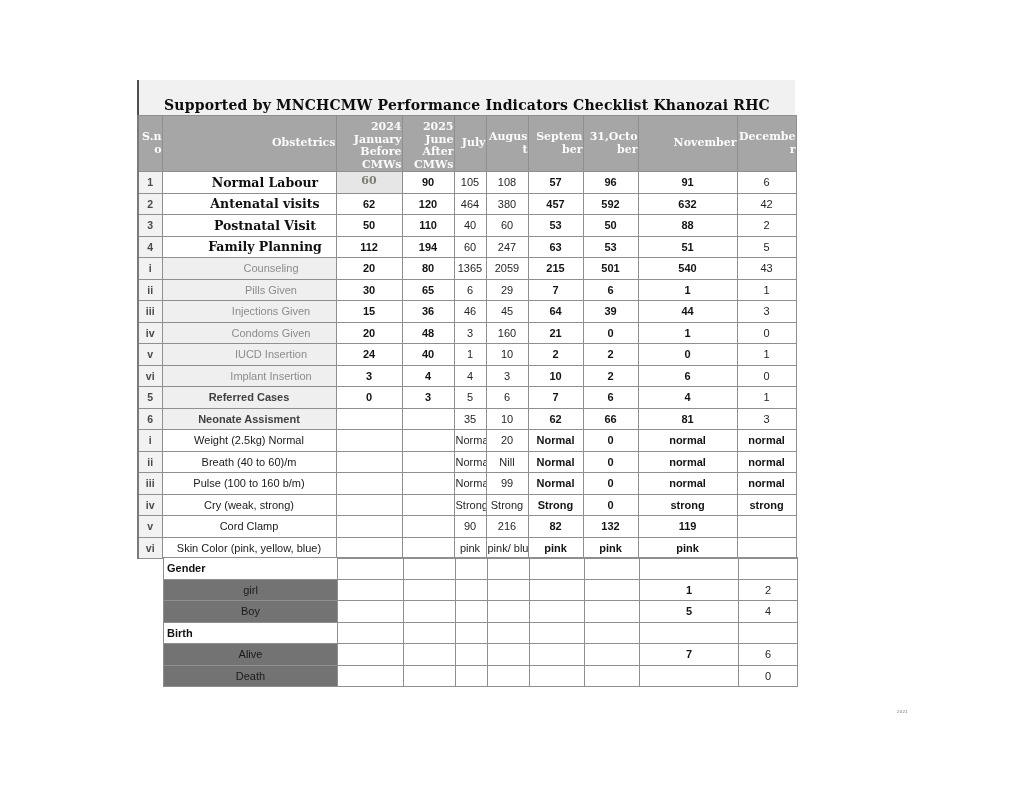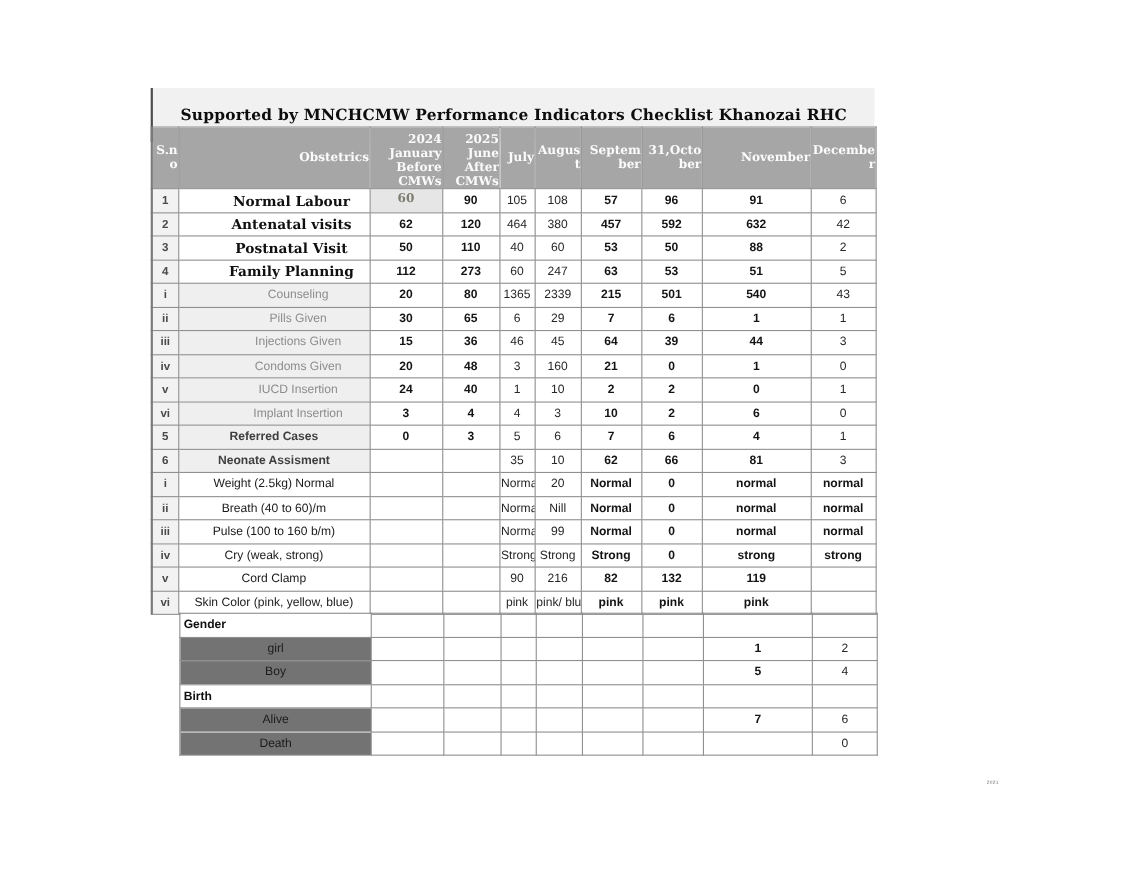--- a/index.html
+++ b/index.html
@@ -145,35 +145,35 @@
           <td class="val">60</td>
           <td class="val b">53</td>
           <td class="val b">50</td>
           <td class="val b">88</td>
           <td class="val">2</td>
         </tr>
         <tr class="r">
           <td class="sno">4</td>
           <td class="lab main">Family Planning</td>
           <td class="val b">112</td>
-          <td class="val b">273</td>
+          <td class="val b">194</td>
           <td class="val">60</td>
           <td class="val">247</td>
           <td class="val b">63</td>
           <td class="val b">53</td>
           <td class="val b">51</td>
           <td class="val">5</td>
         </tr>
         <tr class="r">
           <td class="sno">i</td>
           <td class="lab sub">Counseling</td>
           <td class="val b">20</td>
           <td class="val b">80</td>
           <td class="val">1365</td>
-          <td class="val">2339</td>
+          <td class="val">2059</td>
           <td class="val b">215</td>
           <td class="val b">501</td>
           <td class="val b">540</td>
           <td class="val">43</td>
         </tr>
         <tr class="r">
           <td class="sno">ii</td>
           <td class="lab sub">Pills Given</td>
           <td class="val b">30</td>
           <td class="val b">65</td>

